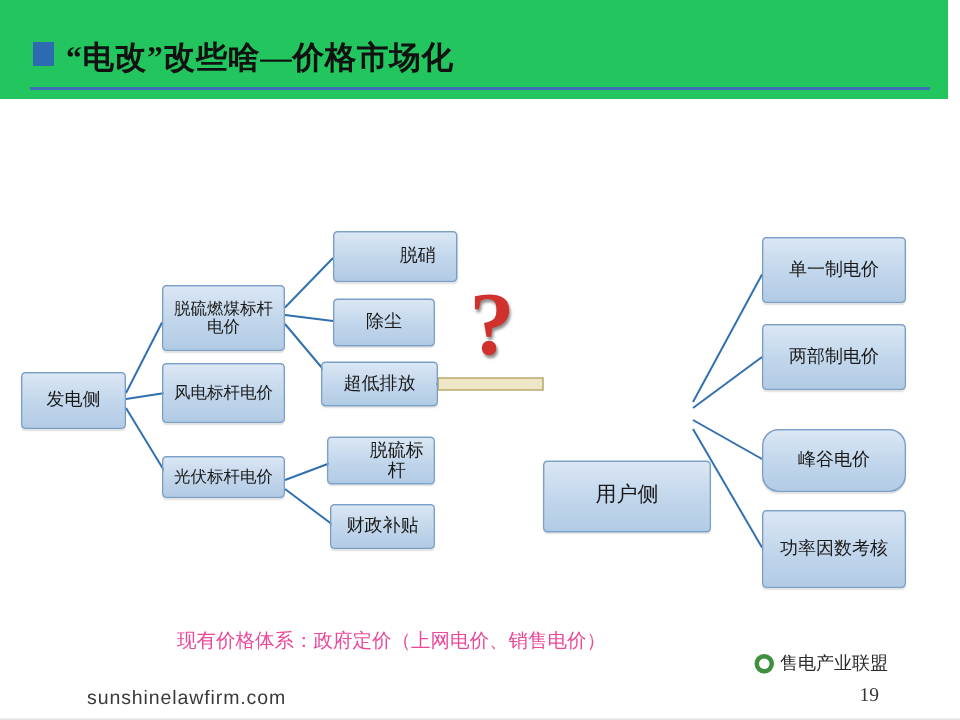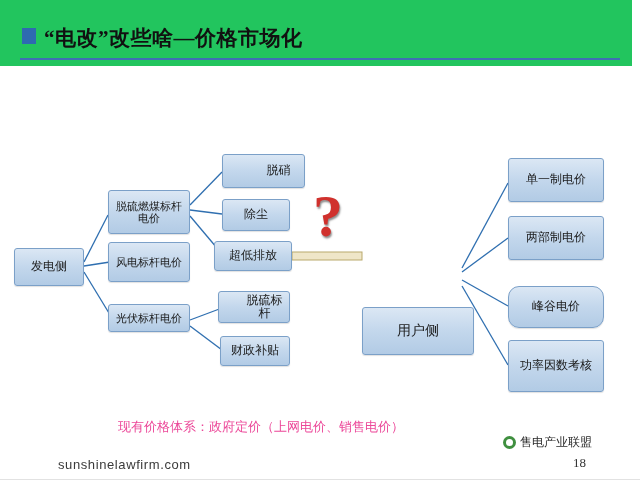--- a/index.html
+++ b/index.html
@@ -243,19 +243,19 @@
   </div>
   <div class="node mid" style="left:508px; top:286px; width:96px; height:42px;border-radius:11px;">
     <span>峰谷电价</span>
   </div>
   <div class="node mid" style="left:508px; top:340px; width:96px; height:52px;">
     <span>功率因数考核</span>
   </div>
 
   <div class="caption">现有价格体系：政府定价（上网电价、销售电价）</div>
   <div class="url">sunshinelawfirm.com</div>
-  <div class="page-num">18</div>
+  <div class="page-num">19</div>
   <div class="brand">
     <span class="brand-logo"></span>
     <span>售电产业联盟</span>
   </div>
   <div class="slide-edge"></div>
 </div>
 
 </body></html>

